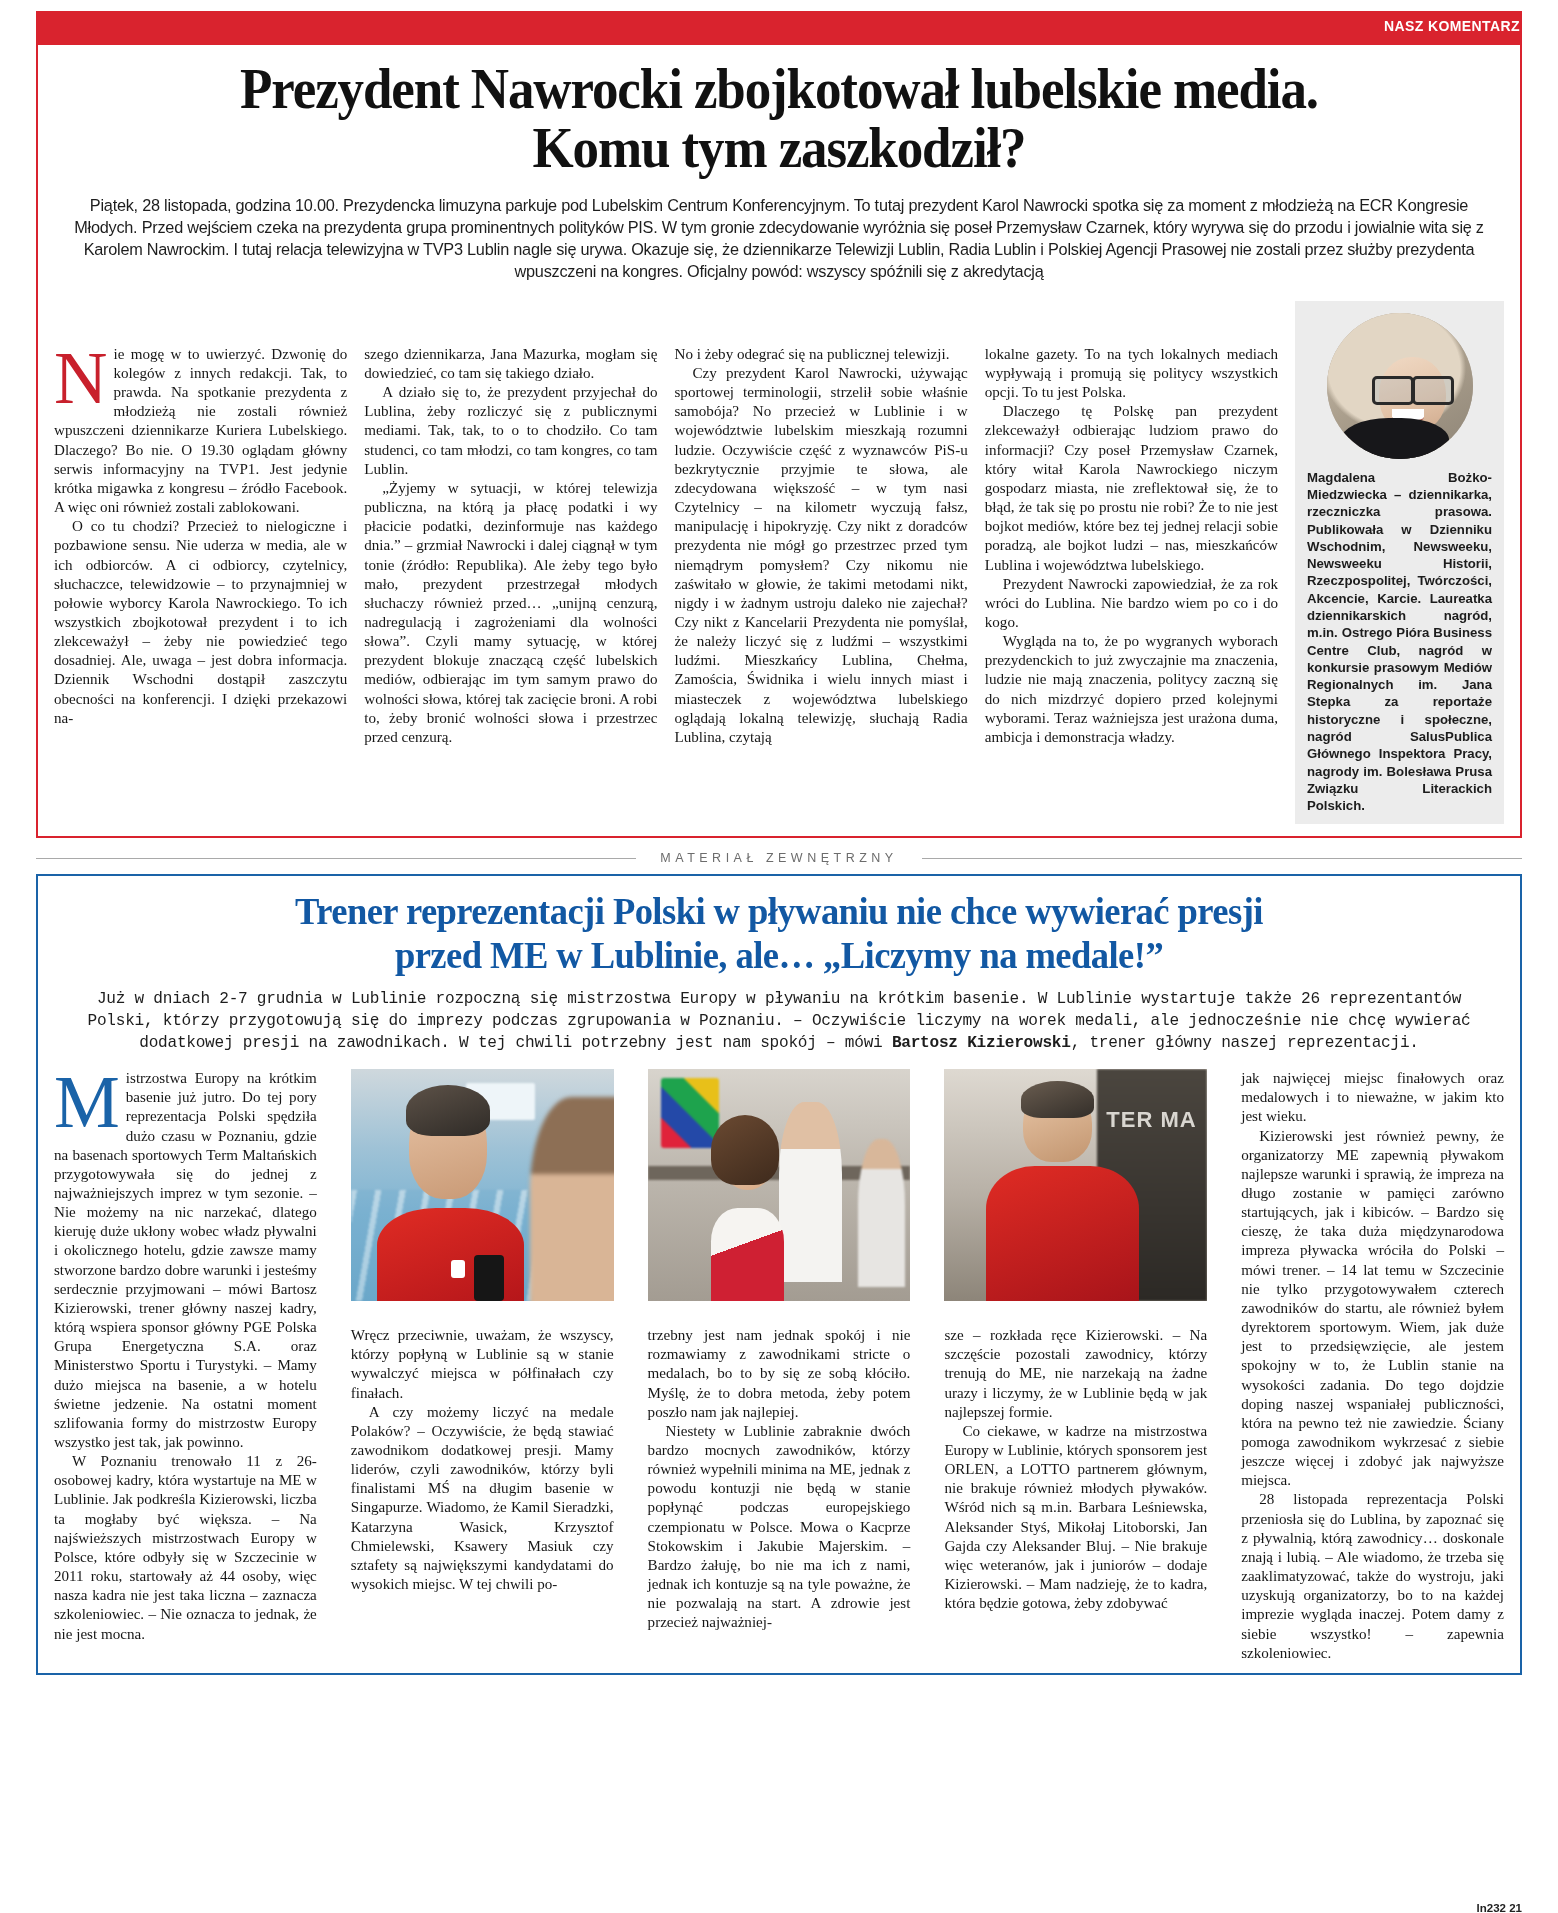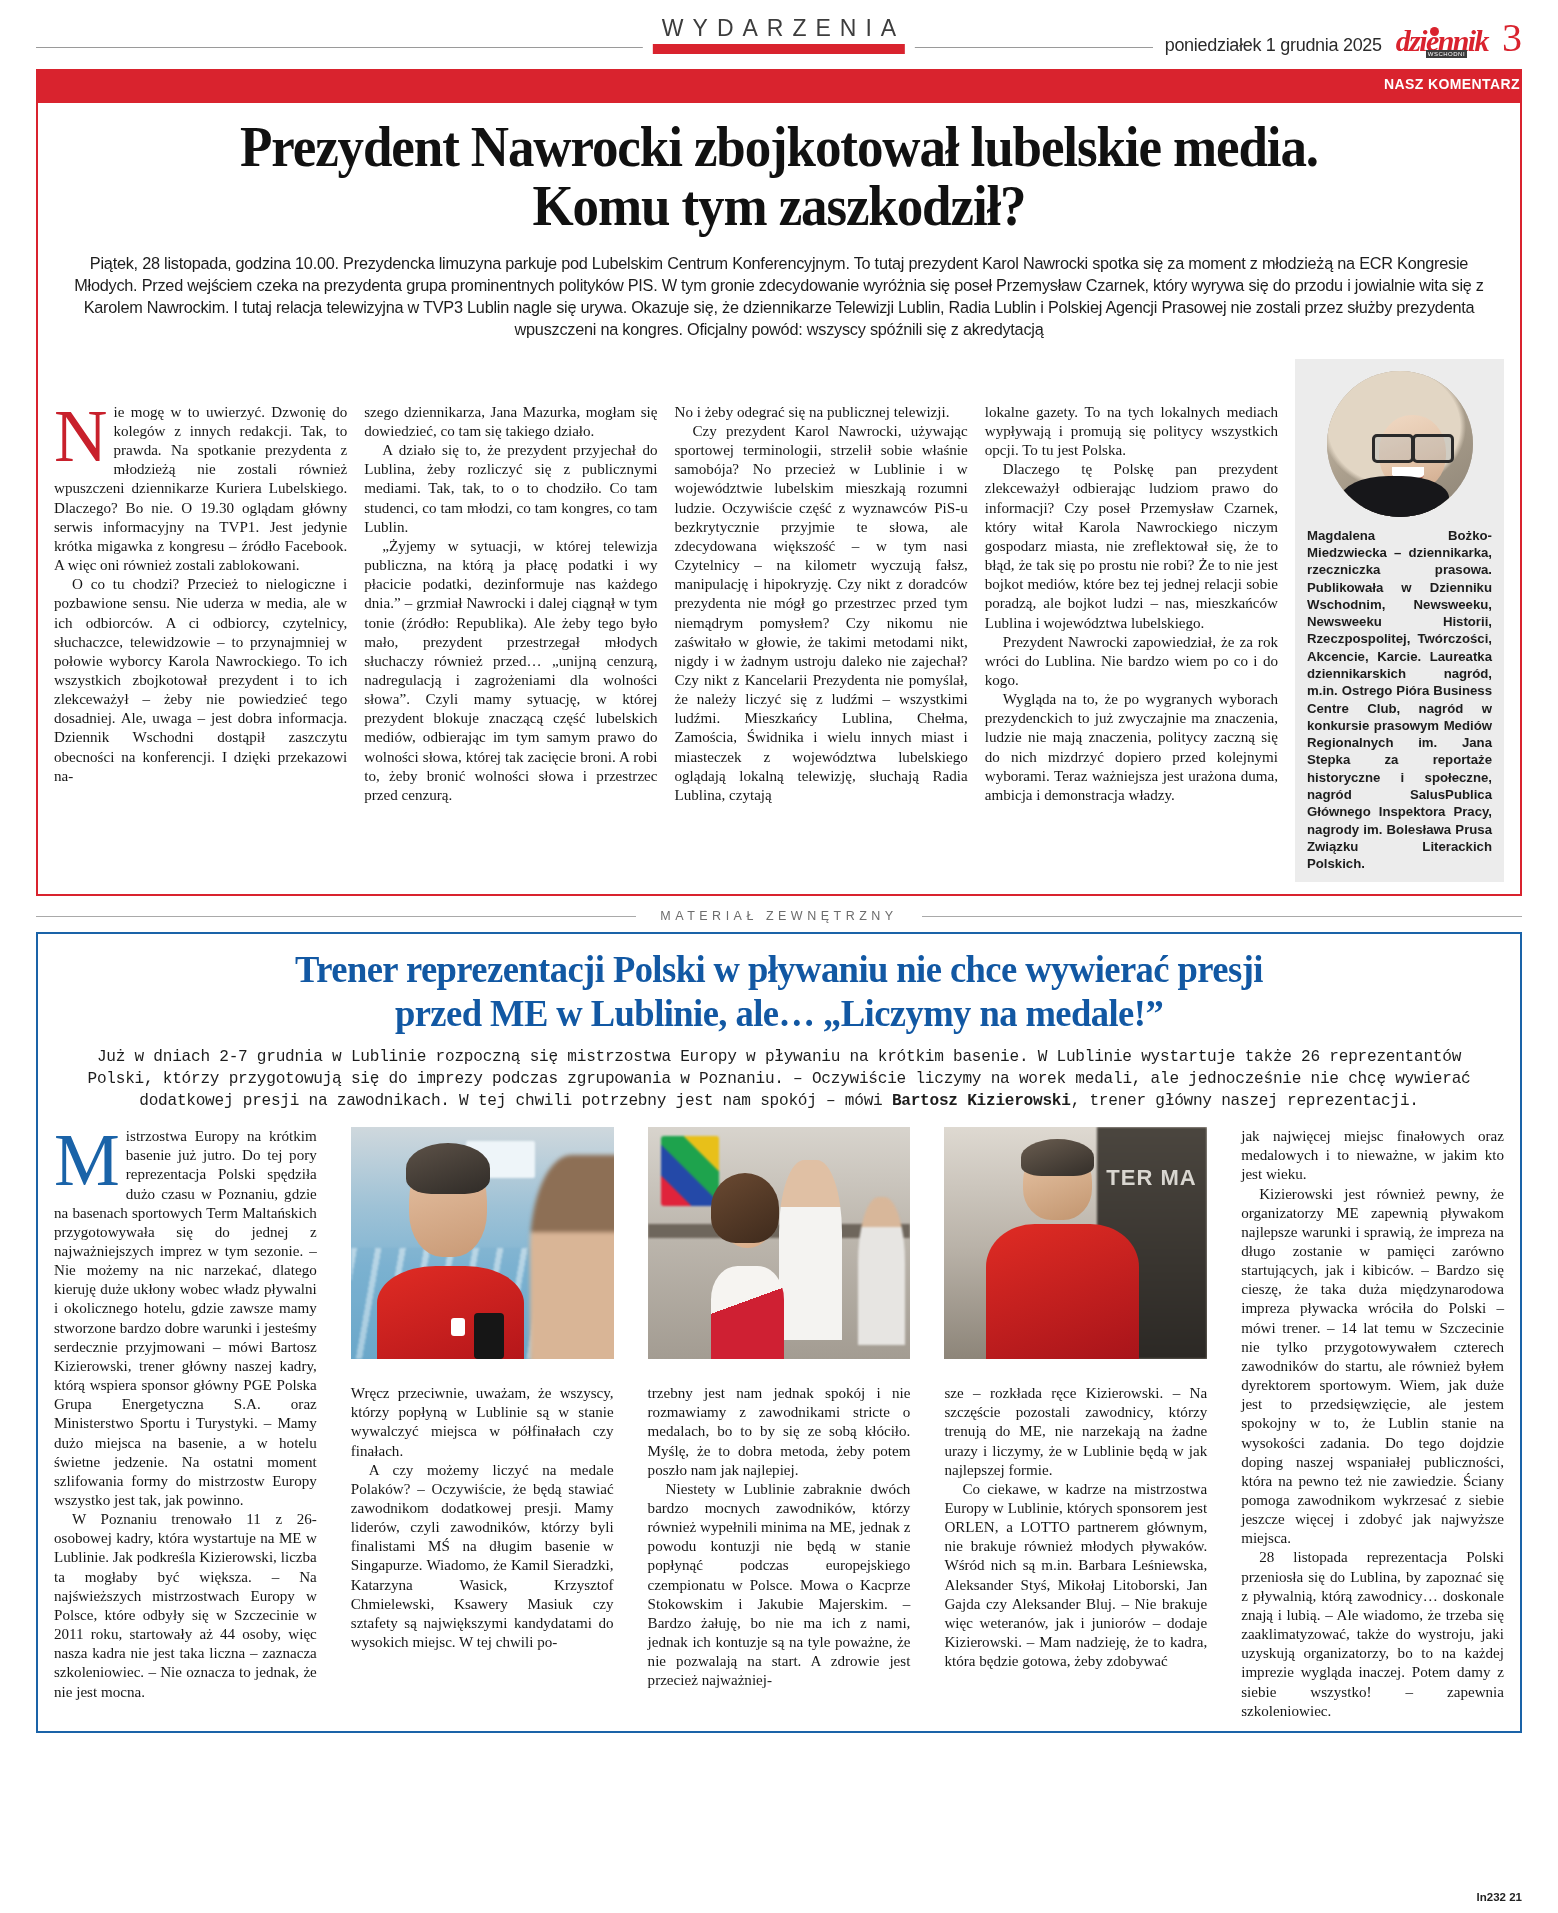--- a/index.html
+++ b/index.html
@@ -457,38 +457,20 @@
     font-size: 11.5px;
     font-weight: bold;
     color: #222;
   }
 </style>
 </head>
 <body>
 
 <div class="page">
 
-  <div class="masthead">
-    <div class="mh-rule"></div>
-
-    <div class="mh-section">
-      <span class="mh-section-word">WYDARZENIA</span>
-      <span class="mh-section-underline"></span>
-    </div>
-
-    <div class="mh-right">
-      <span class="mh-date">poniedziałek 1 grudnia 2025</span>
-      <span class="mh-logo">
-        <span>dziennik</span>
-        <span class="dot"></span>
-        <span class="sub">WSCHODNI</span>
-      </span>
-      <span class="mh-pageno">3</span>
-    </div>
-  </div>
 
   <div class="art1">
     <div class="kicker">NASZ KOMENTARZ</div>
 
     <div class="art1-headline">
       <div>Prezydent Nawrocki zbojkotował lubelskie media.</div>
       <div>Komu tym zaszkodził?</div>
     </div>
 
     <div class="art1-lead">Piątek, 28 listopada, godzina 10.00. Prezydencka limuzyna parkuje pod Lubelskim Centrum Konferencyjnym. To tutaj prezydent Karol Nawrocki spotka się za moment z młodzieżą na ECR Kongresie Młodych. Przed wejściem czeka na prezydenta grupa prominentnych polityków PIS. W tym gronie zdecydowanie wyróżnia się poseł Przemysław Czarnek, który wyrywa się do przodu i jowialnie wita się z Karolem Nawrockim. I tutaj relacja telewizyjna w TVP3 Lublin nagle się urywa. Okazuje się, że dziennikarze Telewizji Lublin, Radia Lublin i Polskiej Agencji Prasowej nie zostali przez służby prezydenta wpuszczeni na kongres. Oficjalny powód: wszyscy spóźnili się z akredytacją</div>

